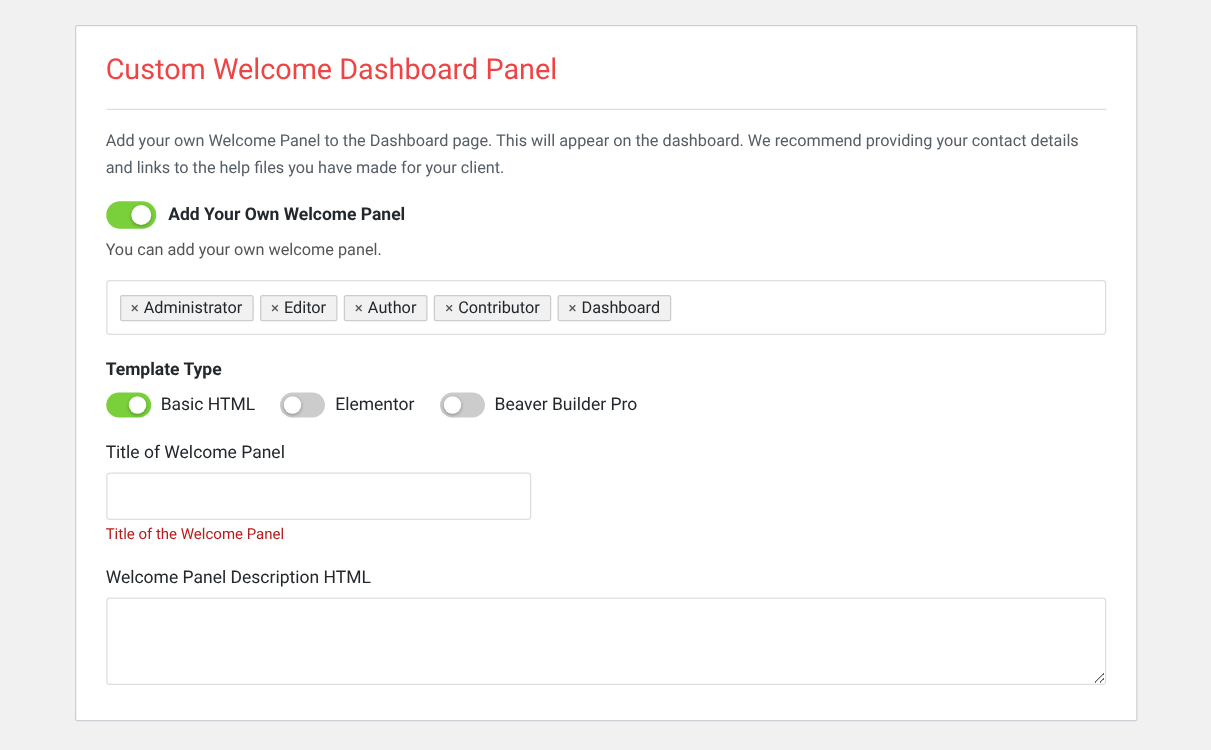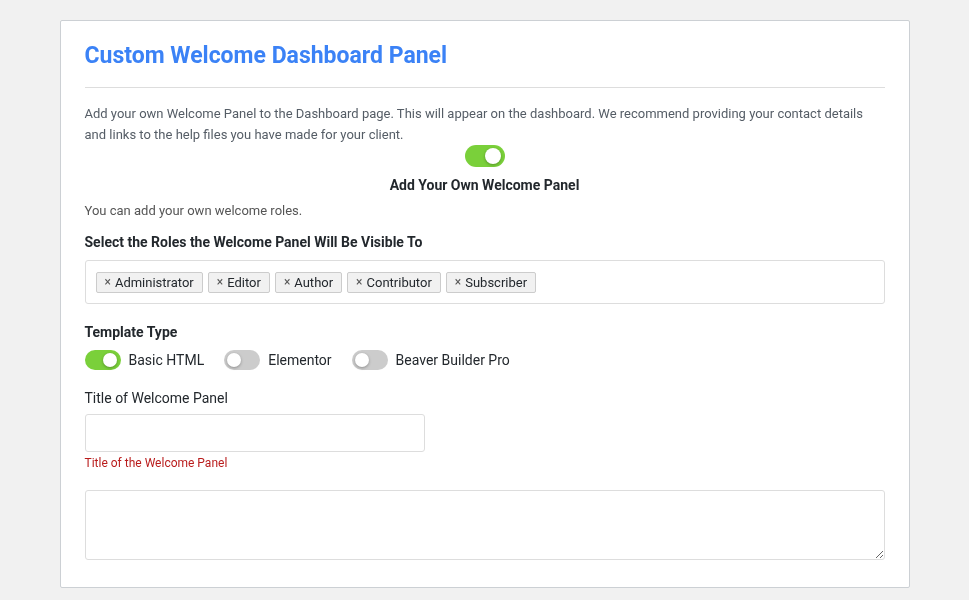--- a/index.html
+++ b/index.html
@@ -25,44 +25,44 @@
       background: #fff;
       border: 1px solid #ccd0d4;
       border-radius: 2px;
       padding: 20px 24px 24px 24px;
       max-width: 850px;
       margin: 0 auto;
     }
 
     .page-title {
       font-size: 23px;
-      font-weight: 700;
-      color: #3b82f6;
+      font-weight: 400;
+      color: #ef4444;
       margin-bottom: 16px;
       line-height: 1.3;
     }
 
     .divider {
       border: none;
       border-top: 1px solid #ddd;
       margin: 0 0 16px 0;
     }
 
     .description-text {
       color: #555d66;
       font-size: 13px;
       line-height: 1.6;
+      margin-bottom: 16px;
     }
 
     .toggle-row {
       display: flex;
       align-items: center;
       gap: 10px;
       margin-bottom: 10px;
-      flex-direction: column;
     }
 
     .toggle-switch {
       position: relative;
       display: inline-block;
       width: 40px;
       height: 22px;
       cursor: pointer;
     }
 
@@ -272,44 +272,43 @@
     <p class="description-text">Add your own Welcome Panel to the Dashboard page. This will appear on the dashboard. We recommend providing your contact details and links to the help files you have made for your client.</p>
 
     <div class="toggle-row">
       <label class="toggle-switch">
         <input type="checkbox" checked="" style="">
         <span class="toggle-slider"></span>
       </label>
       <span class="toggle-label">Add Your Own Welcome Panel</span>
     </div>
 
-    <p class="helper-text">You can add your own welcome roles.</p>
+    <p class="helper-text">You can add your own welcome panel.</p>
 
     <div class="template-type-section">
-      <div class="section-label">Select the Roles the Welcome Panel Will Be Visible To</div>
       <div class="roles-box">
         <span class="role-tag">
           <span class="remove">×</span>
           <span>Administrator</span>
         </span>
         <span class="role-tag">
           <span class="remove">×</span>
           <span>Editor</span>
         </span>
         <span class="role-tag">
           <span class="remove">×</span>
           <span>Author</span>
         </span>
         <span class="role-tag">
           <span class="remove">×</span>
           <span>Contributor</span>
         </span>
         <span class="role-tag">
           <span class="remove">×</span>
-          <span>Subscriber</span>
+          <span>Dashboard</span>
         </span>
       </div>
     </div>
 
     <div class="template-type-section">
       <div class="section-label">Template Type</div>
       <div class="template-options">
         <div class="template-option">
           <label class="toggle-switch-small">
             <input type="checkbox" checked="" style="">
@@ -334,17 +333,18 @@
       </div>
     </div>
 
     <div class="field-section">
       <div class="field-label">Title of Welcome Panel</div>
       <input type="text" class="text-input" value="" placeholder="" style="">
       <p class="field-helper">Title of the Welcome Panel</p>
     </div>
 
     <div class="html-description-section field-section">
+      <div class="field-label">Welcome Panel Description HTML</div>
       <textarea class="textarea-input" style=""></textarea>
     </div>
 
   </div>
 </div>
 
 </body></html>

